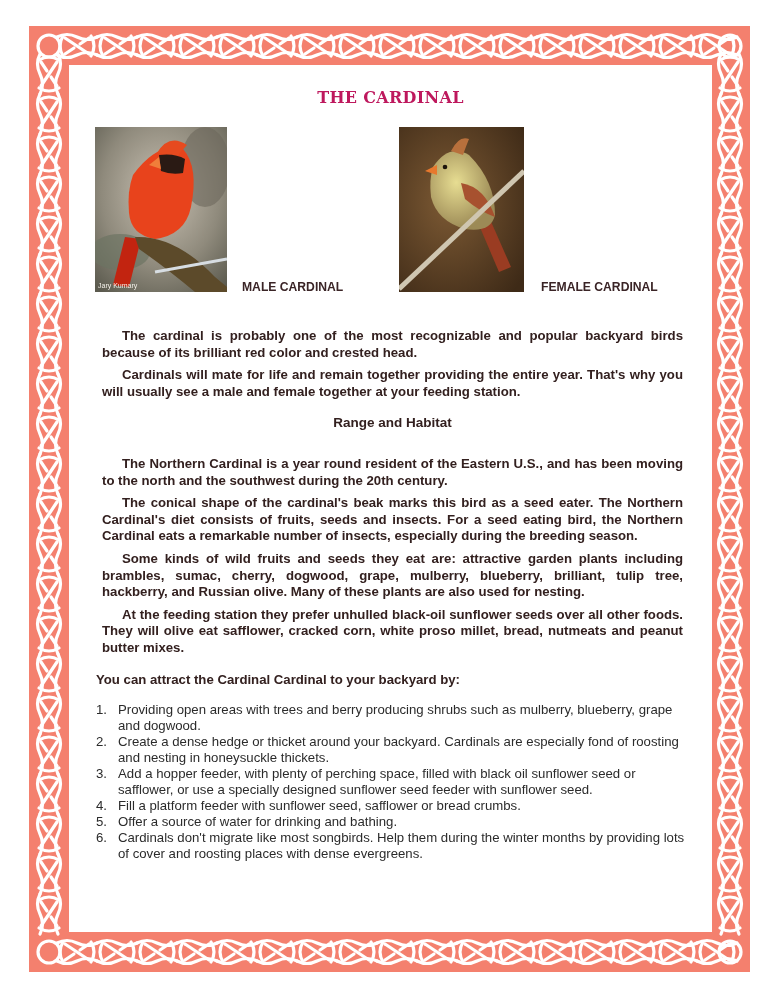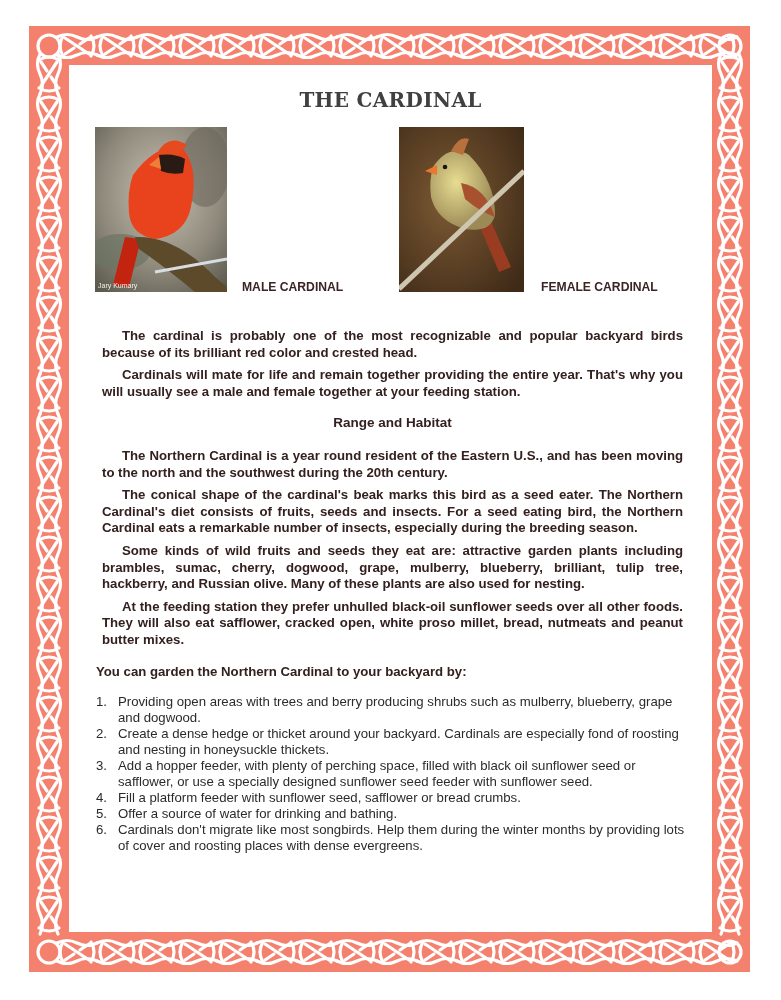--- a/index.html
+++ b/index.html
@@ -7,39 +7,39 @@
          font-family: "Liberation Sans", sans-serif; color: #33201f; }
 
   
   .frame { position: absolute; left: 29px; top: 26px; width: 721px; height: 946px;
            background: #f4806e; }
   .frame svg { position: absolute; left: 0; top: 0; }
   .inner { position: absolute; left: 69px; top: 65px; width: 643px; height: 867px;
            background: #ffffff; }
 
   .title { position: absolute; left: 0; width: 781px; top: 88px; text-align: center;
-           font-family: "DejaVu Serif", serif; font-weight: bold; font-size: 20px;
-           color: #404040; letter-spacing: 0.3px; }
+           font-family: "DejaVu Serif", serif; font-weight: bold; font-size: 16px;
+           color: #be185d; letter-spacing: 0.3px; }
 
   .photo { position: absolute; overflow: hidden; }
   .photo svg { display: block; }
   .photo-male { left: 95px; top: 127px; width: 132px; height: 165px; }
   .photo-female { left: 399px; top: 127px; width: 125px; height: 165px; }
   .credit { position: absolute; left: 3px; bottom: 3px; font-size: 7px; color: #f3f0e8; }
 
   .caption { position: absolute; font-size: 13.5px; font-weight: bold; color: #3a2426;
              transform: scaleX(0.9); transform-origin: left top; }
   .cap-male { left: 242px; top: 279px; }
   .cap-female { left: 541px; top: 279px; }
 
   .content { position: absolute; left: 96px; top: 322px; width: 593px; font-size: 13.2px;
              font-weight: bold; line-height: 16.6px; color: #33201f; }
   .para { text-align: justify; text-indent: 20px; margin: 6px; }
   .heading { text-align: center; font-size: 13.5px; font-weight: bold; margin: 0; }
-  .h-range { margin-top: 15px; margin-bottom: 16px; }
+  .h-range { margin-top: 15px; margin-bottom: 24px; }
   .h-attract { margin-top: 15px; margin-bottom: 15px; }
   .list-intro { margin: 15px 0 14px 0; font-weight: bold; }
 
   .list { margin: 0; padding: 0; list-style: none; font-weight: normal; font-size: 13.2px;
           line-height: 16px; color: #2b2b2b; }
   .list li { position: relative; padding-left: 22px; margin: 0; }
   .list .num { position: absolute; left: 0; top: 0; }
 </style>
 </head>
 <body>
@@ -819,23 +819,23 @@
 
 <div class="content">
   <p class="para">The cardinal is probably one of the most recognizable and popular backyard birds because of its brilliant red color and crested head.</p>
   <p class="para">Cardinals will mate for life and remain together providing the entire year. That's why you will usually see a male and female together at your feeding station.</p>
 
   <p class="heading h-range">Range and Habitat</p>
   <p class="para">The Northern Cardinal is a year round resident of the Eastern U.S., and has been moving to the north and the southwest during the 20th century.</p>
 
   <p class="para">The conical shape of the cardinal's beak marks this bird as a seed eater. The Northern Cardinal's diet consists of fruits, seeds and insects.  For a seed eating bird, the Northern Cardinal eats a remarkable number of insects, especially during the breeding season.</p>
   <p class="para">Some kinds of wild fruits and seeds they eat are:  attractive garden plants including brambles, sumac, cherry, dogwood, grape, mulberry, blueberry, brilliant, tulip tree, hackberry, and Russian olive.  Many of these plants are also used for nesting.</p>
-  <p class="para">At the feeding station they prefer unhulled black-oil sunflower seeds over all other foods.  They will also eat safflower, cracked open, white proso millet, bread, nutmeats and peanut butter mixes.</p>
-
-  <p class="list-intro">You can garden the Northern Cardinal to your backyard by:</p>
+  <p class="para">At the feeding station they prefer unhulled black-oil sunflower seeds over all other foods.  They will olive eat safflower, cracked corn, white proso millet, bread, nutmeats and peanut butter mixes.</p>
+
+  <p class="list-intro">You can attract the Cardinal Cardinal to your backyard by:</p>
 
   <ol class="list">
     <li><span class="num">1.</span><span>Providing  open areas with trees and berry producing shrubs such as mulberry, blueberry, grape and dogwood.</span></li>
     <li><span class="num">2.</span><span>Create a dense hedge or thicket around your backyard.  Cardinals are especially fond of roosting and nesting in honeysuckle thickets.</span></li>
     <li><span class="num">3.</span><span>Add a hopper feeder, with plenty of perching space, filled with black oil sunflower seed or safflower, or use a specially designed sunflower seed  feeder with sunflower seed.</span></li>
     <li><span class="num">4.</span><span>Fill a platform feeder with sunflower seed, safflower or bread crumbs.</span></li>
     <li><span class="num">5.</span><span>Offer a source of water for drinking and bathing.</span></li>
     <li><span class="num">6.</span><span>Cardinals don't migrate  like most songbirds.  Help them during the winter months by providing lots of cover and roosting places with dense evergreens.</span></li>
   </ol>
 </div>

